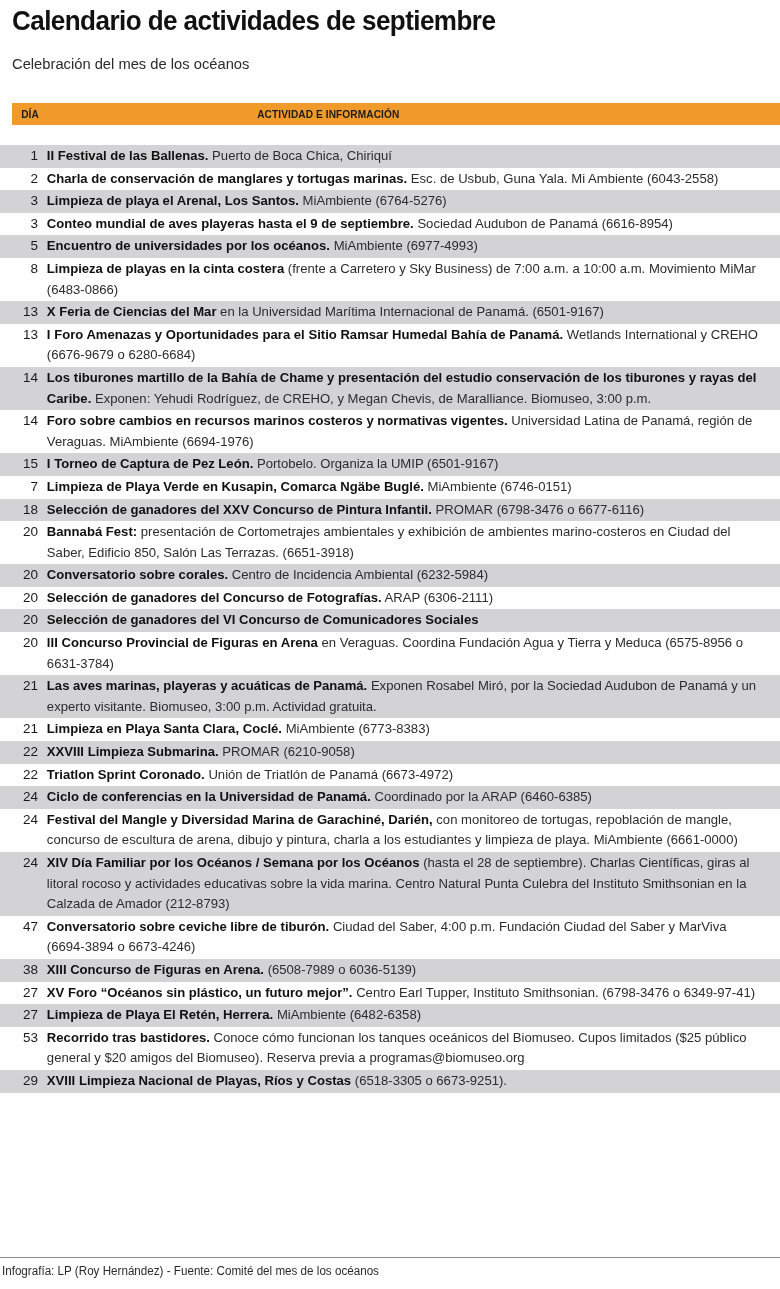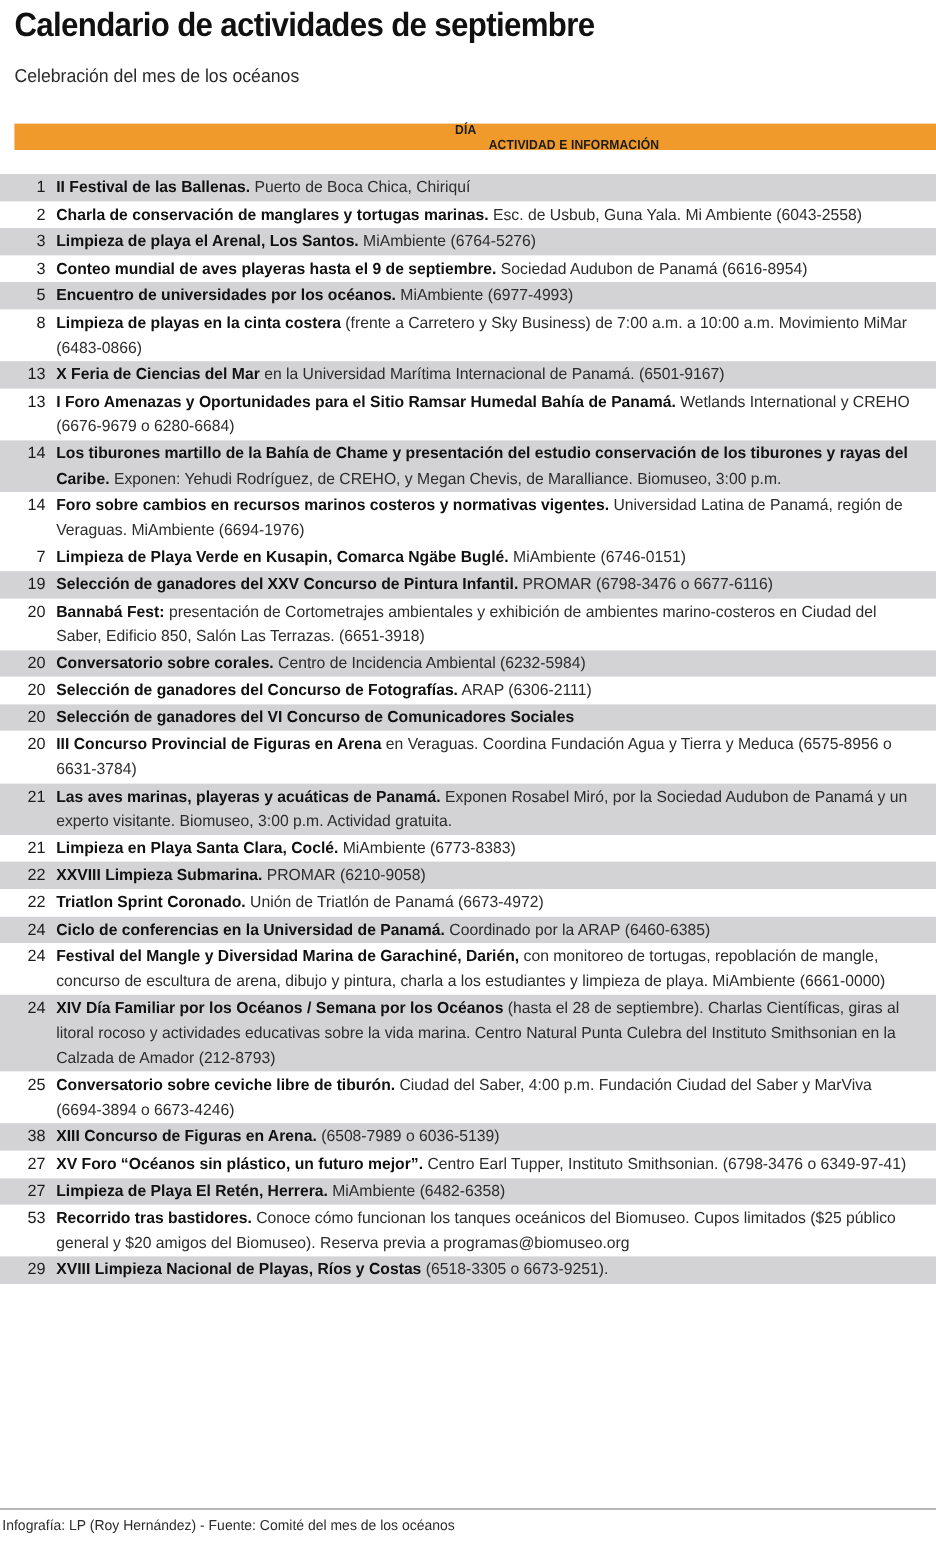--- a/index.html
+++ b/index.html
@@ -53,21 +53,20 @@
   
   .table-head {
     position: absolute;
     left: 12px;
     right: 0;
     top: 103px;
     height: 22px;
     background: #ef9a2b;
     display: flex;
     align-items: center;
-    flex-direction: column;
   }
   .th-day {
     width: 52px;
     text-align: left;
     padding-left: 10px;
     box-sizing: border-box;
     font-size: 11px;
     font-weight: bold;
     letter-spacing: 0.1px;
     color: #1c1c1c;
@@ -203,26 +202,30 @@
         <div class="row-act"><b> I Foro Amenazas y Oportunidades para el Sitio Ramsar Humedal Bahía de Panamá.</b><span class="norm"> Wetlands International y CREHO (6676-9679 o 6280-6684)</span></div>
       </div>
       <div class="row alt">
         <div class="row-day">14</div>
         <div class="row-act"><b>Los tiburones martillo de la Bahía de Chame y presentación del estudio conservación de los tiburones y rayas del Caribe.</b><span class="norm"> Exponen: Yehudi Rodríguez, de CREHO, y Megan Chevis, de Maralliance. Biomuseo, 3:00 p.m.</span></div>
       </div>
       <div class="row">
         <div class="row-day">14</div>
         <div class="row-act"><b> Foro sobre cambios en recursos marinos costeros y normativas vigentes.</b><span class="norm"> Universidad Latina de Panamá, región de Veraguas. MiAmbiente (6694-1976)</span></div>
       </div>
+      <div class="row alt">
+        <div class="row-day">15</div>
+        <div class="row-act"><b> I Torneo de Captura de Pez León.</b><span class="norm"> Portobelo. Organiza la UMIP (6501-9167)</span></div>
+      </div>
       <div class="row">
         <div class="row-day">7</div>
         <div class="row-act"><b> Limpieza de Playa Verde en Kusapin, Comarca Ngäbe Buglé.</b><span class="norm"> MiAmbiente (6746-0151)</span></div>
       </div>
       <div class="row alt">
-        <div class="row-day">19</div>
+        <div class="row-day">18</div>
         <div class="row-act"><b>Selección de ganadores del XXV Concurso de Pintura Infantil.</b><span class="norm"> PROMAR  (6798-3476 o 6677-6116)</span></div>
       </div>
       <div class="row">
         <div class="row-day">20</div>
         <div class="row-act"><b>Bannabá Fest:</b><span class="norm"> presentación de Cortometrajes ambientales y exhibición de ambientes marino-costeros en Ciudad del Saber, Edificio 850, Salón Las Terrazas.  (6651-3918)</span></div>
       </div>
       <div class="row alt">
         <div class="row-day">20</div>
         <div class="row-act"><b>Conversatorio sobre corales.</b><span class="norm"> Centro de Incidencia Ambiental (6232-5984)</span></div>
       </div>
@@ -260,21 +263,21 @@
       </div>
       <div class="row">
         <div class="row-day">24</div>
         <div class="row-act"><b>Festival del Mangle y Diversidad Marina de Garachiné, Darién,</b><span class="norm"> con monitoreo de tortugas, repoblación de mangle, concurso de escultura de arena, dibujo y pintura, charla a los estudiantes y limpieza de playa. MiAmbiente (6661-0000)</span></div>
       </div>
       <div class="row alt">
         <div class="row-day">24</div>
         <div class="row-act"><b>XIV Día Familiar por los Océanos / Semana por los Océanos</b><span class="norm"> (hasta el 28 de septiembre). Charlas Científicas, giras al litoral rocoso y actividades educativas sobre la vida marina. Centro Natural Punta Culebra del Instituto Smithsonian  en la Calzada de Amador (212-8793)</span></div>
       </div>
       <div class="row">
-        <div class="row-day">25</div>
+        <div class="row-day">47</div>
         <div class="row-act"><b>Conversatorio sobre ceviche libre de tiburón.</b><span class="norm"> Ciudad del Saber, 4:00 p.m. Fundación Ciudad del Saber y MarViva (6694-3894 o 6673-4246)</span></div>
       </div>
       <div class="row alt">
         <div class="row-day">38</div>
         <div class="row-act"><b>XIII Concurso de Figuras en Arena.</b><span class="norm"> (6508-7989 o 6036-5139)</span></div>
       </div>
       <div class="row">
         <div class="row-day">27</div>
         <div class="row-act"><b>XV Foro “Océanos sin plástico, un futuro mejor”.</b><span class="norm"> Centro Earl Tupper, Instituto Smithsonian. (6798-3476 o 6349-97-41)</span></div>
       </div>

